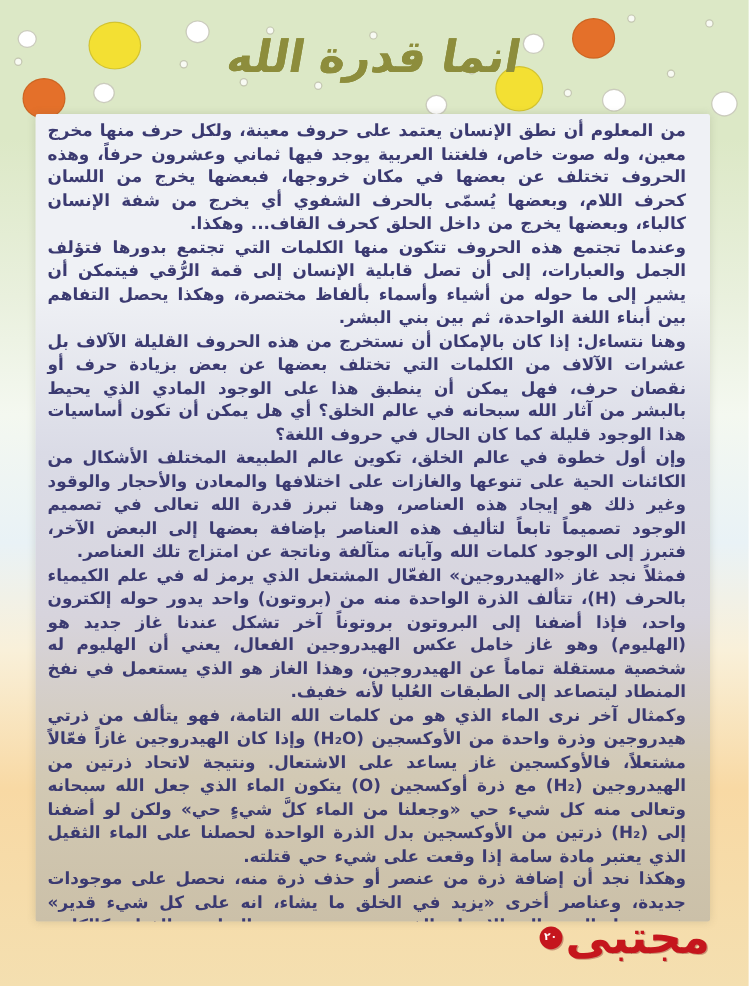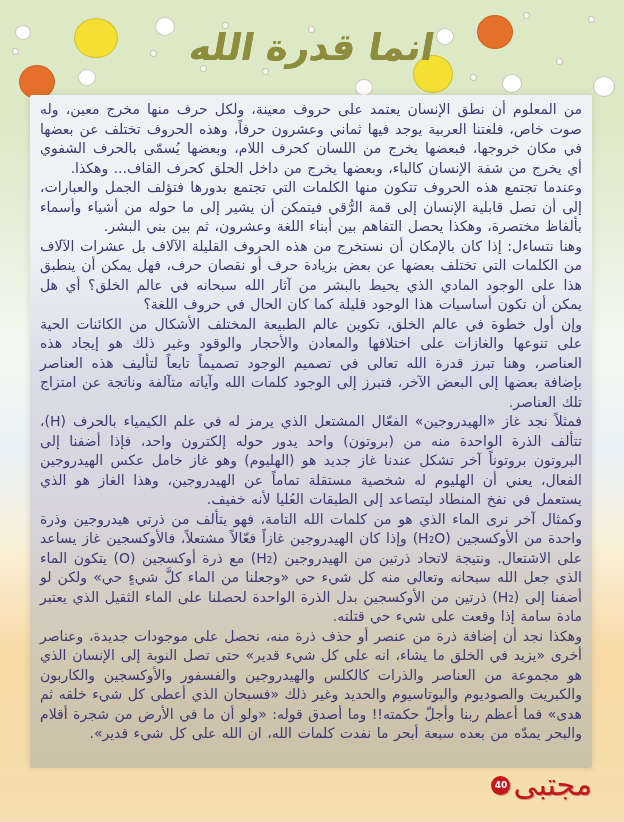--- a/index.html
+++ b/index.html
@@ -52,48 +52,49 @@
     text-align:center;direction:rtl;
     font-size:37px;font-weight:bold;letter-spacing:1px;
     color:var(--title-olive);
     transform:skewX(-10deg);
     text-shadow:0 0 0 var(--title-olive);
     font-family:"DejaVu Sans",sans-serif;
   }
   
   .panel{
     position:absolute;left:30px;top:95px;width:562px;height:673px;
-    box-sizing:border-box;padding:5px 10px 6px 10px;overflow:hidden;
+    box-sizing:border-box;padding:5px 20px 6px 10px;overflow:hidden;
     background:linear-gradient(180deg,
       var(--panel-top) 0%,
       var(--panel-top) 22%,
       var(--panel-mid) 42%,
       var(--panel-mid2) 62%,
       var(--panel-tan) 82%,
       var(--panel-bottom) 100%);
     box-shadow:0 0 7px rgba(90,90,70,.18);
     border-radius:2px;
+    font-weight:bold;
   }
   .article{direction:rtl;}
   .article p{
     margin:0;padding:0;
     color:var(--body-text);
     font-size:14px;line-height:19.5px;
     text-align:justify;
     word-spacing:1px;
   }
   
   .logo{
     position:absolute;right:32px;bottom:22px;
     display:flex;flex-direction:row;align-items:center;gap:3px;
     direction:rtl;
   }
   .logo-text{
     color:var(--logo-red);
-    font-size:30px;font-weight:normal;line-height:1;
+    font-size:38px;font-weight:bold;line-height:1;
     text-shadow:1px 1px 0 rgba(120,10,10,.35);
     font-family:"DejaVu Sans",sans-serif;
   }
   .issue-badge{
     width:19px;height:19px;border-radius:50%;
     background:var(--logo-red);
     display:flex;align-items:center;justify-content:center;
     box-shadow:1px 1px 0 rgba(120,10,10,.35);
   }
   .issue-badge span{color:#fff;font-size:9px;font-weight:bold;line-height:1;}
@@ -128,29 +129,29 @@
     <span class="dot" style="left:588px;top:16px;"></span>
     <span class="dot" style="left:12px;top:48px;"></span>
     <span class="dot" style="left:200px;top:65px;"></span>
 
     <h1 class="title">انما قدرة الله</h1>
   </div>
 
   <div class="panel">
     <div class="article">
         <p>من المعلوم أن نطق الإنسان يعتمد على حروف معينة، ولكل حرف منها مخرج معين، وله صوت خاص، فلغتنا العربية يوجد فيها ثماني وعشرون حرفاً، وهذه الحروف تختلف عن بعضها في مكان خروجها، فبعضها يخرج من اللسان كحرف اللام، وبعضها يُسمّى بالحرف الشفوي أي يخرج من شفة الإنسان كالباء، وبعضها يخرج من داخل الحلق كحرف القاف... وهكذا.</p>
-        <p>وعندما تجتمع هذه الحروف تتكون منها الكلمات التي تجتمع بدورها فتؤلف الجمل والعبارات، إلى أن تصل قابلية الإنسان إلى قمة الرُّقي فيتمكن أن يشير إلى ما حوله من أشياء وأسماء بألفاظ مختصرة، وهكذا يحصل التفاهم بين أبناء اللغة وعشرون، ثم بين بني البشر.</p>
+        <p>وعندما تجتمع هذه الحروف تتكون منها الكلمات التي تجتمع بدورها فتؤلف الجمل والعبارات، إلى أن تصل قابلية الإنسان إلى قمة الرُّقي فيتمكن أن يشير إلى ما حوله من أشياء وأسماء بألفاظ مختصرة، وهكذا يحصل التفاهم بين أبناء اللغة الواحدة، ثم بين بني البشر.</p>
         <p>وهنا نتساءل: إذا كان بالإمكان أن نستخرج من هذه الحروف القليلة الآلاف بل عشرات الآلاف من الكلمات التي تختلف بعضها عن بعض بزيادة حرف أو نقصان حرف، فهل يمكن أن ينطبق هذا على الوجود المادي الذي يحيط بالبشر من آثار الله سبحانه في عالم الخلق؟ أي هل يمكن أن تكون أساسيات هذا الوجود قليلة كما كان الحال في حروف اللغة؟</p>
         <p>وإن أول خطوة في عالم الخلق، تكوين عالم الطبيعة المختلف الأشكال من الكائنات الحية على تنوعها والغازات على اختلافها والمعادن والأحجار والوقود وغير ذلك هو إيجاد هذه العناصر، وهنا تبرز قدرة الله تعالى في تصميم الوجود تصميماً تابعاً لتأليف هذه العناصر بإضافة بعضها إلى البعض الآخر، فتبرز إلى الوجود كلمات الله وآياته متآلفة وناتجة عن امتزاج تلك العناصر.</p>
         <p>فمثلاً نجد غاز «الهيدروجين» الفعّال المشتعل الذي يرمز له في علم الكيمياء بالحرف (H)، تتألف الذرة الواحدة منه من (بروتون) واحد يدور حوله إلكترون واحد، فإذا أضفنا إلى البروتون بروتوناً آخر تشكل عندنا غاز جديد هو (الهليوم) وهو غاز خامل عكس الهيدروجين الفعال، يعني أن الهليوم له شخصية مستقلة تماماً عن الهيدروجين، وهذا الغاز هو الذي يستعمل في نفخ المنطاد ليتصاعد إلى الطبقات العُليا لأنه خفيف.</p>
         <p>وكمثال آخر نرى الماء الذي هو من كلمات الله التامة، فهو يتألف من ذرتي هيدروجين وذرة واحدة من الأوكسجين (H₂O) وإذا كان الهيدروجين غازاً فعّالاً مشتعلاً، فالأوكسجين غاز يساعد على الاشتعال. ونتيجة لاتحاد ذرتين من الهيدروجين (H₂) مع ذرة أوكسجين (O) يتكون الماء الذي جعل الله سبحانه وتعالى منه كل شيء حي «وجعلنا من الماء كلَّ شيءٍ حي» ولكن لو أضفنا إلى (H₂) ذرتين من الأوكسجين بدل الذرة الواحدة لحصلنا على الماء الثقيل الذي يعتبر مادة سامة إذا وقعت على شيء حي قتلته.</p>
         <p>وهكذا نجد أن إضافة ذرة من عنصر أو حذف ذرة منه، نحصل على موجودات جديدة، وعناصر أخرى «يزيد في الخلق ما يشاء، انه على كل شيء قدير» حتى تصل النوبة إلى الإنسان الذي هو مجموعة من العناصر والذرات كالكلس والهيدروجين والفسفور والأوكسجين والكاربون والكبريت والصوديوم والبوتاسيوم والحديد وغير ذلك «فسبحان الذي أعطى كل شيء خلقه ثم هدى» فما أعظم ربنا وأجلّ حكمته!! وما أصدق قوله: «ولو أن ما في الأرض من شجرة أقلام والبحر يمدّه من بعده سبعة أبحر ما نفدت كلمات الله، ان الله على كل شيء قدير».</p>
       </div>
   </div>
 
   <div class="logo">
     <span class="logo-text">مجتبى</span>
     <span class="issue-badge">
-      <span>40</span>
+      <span>٢٠</span>
     </span>
   </div>
 
 </div>
 
 </body></html>

